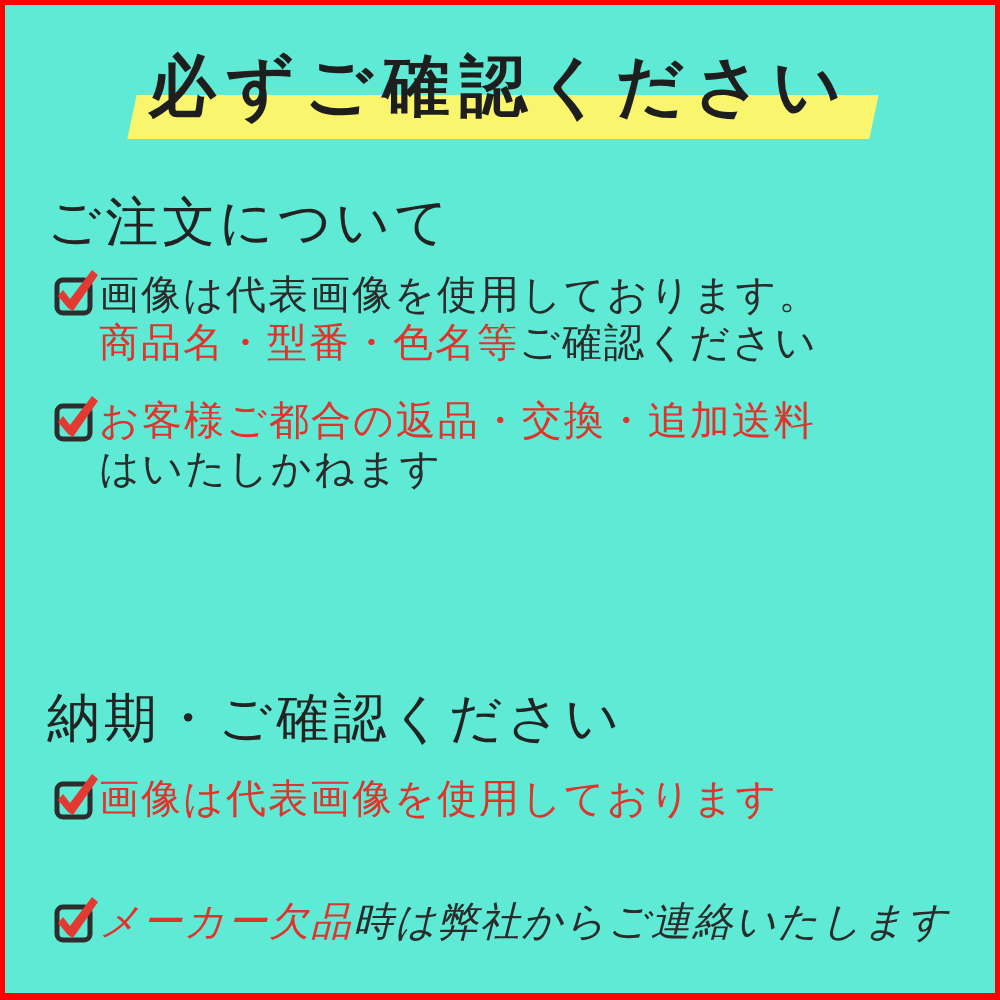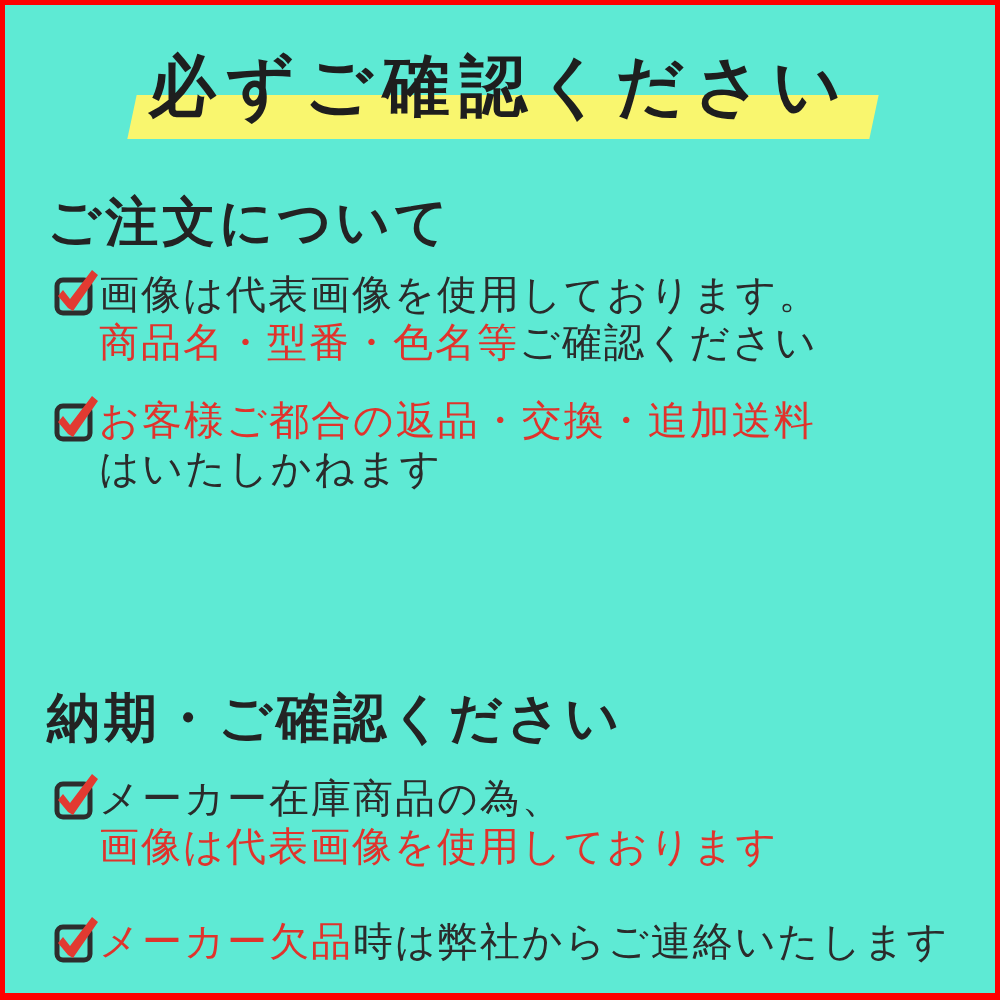--- a/index.html
+++ b/index.html
@@ -13,41 +13,41 @@
   .title-highlight {
     position:absolute; left:127px; top:90px; width:742px; height:44px;
     background:#f9f66e; transform:skewX(-12deg);
   }
   .page-title {
     position:absolute; left:0; top:36px; width:100%; text-align:center;
     font-size:67px; font-weight:bold; color:#1e1e1e; letter-spacing:10px;
     white-space:nowrap;
   }
   .section-heading {
-    position:absolute; left:42px; font-size:53px; font-weight:bold;
+    position:absolute; left:42px; font-size:53px; font-weight:normal;
     color:#232323; letter-spacing:4px; white-space:nowrap;
   }
   .heading-1 { top:182px; }
   .heading-2 { top:678px; }
   .item { position:absolute; left:48px; }
   .cb {
     position:absolute; left:0; top:-4px; width:46px; height:50px; overflow:visible;
   }
   .item-text {
     margin-left:46px; font-size:40px; color:#2b2b2b; letter-spacing:2px;
     line-height:48px; white-space:nowrap;
   }
   .item-3 .item-text { line-height:50px; }
   .red { color:#e0332c; }
   .note { font-size:29px; letter-spacing:1px; line-height:44px; padding-left:10px; }
   .item-1 { top:266px; }
   .item-2 { top:392px; }
   .item-3 { top:524px; }
   .item-4 { top:770px; }
-  .item-5 { top:913px; }
+  .item-5 { top:893px;font-style:italic; }
 </style>
 </head>
 <body>
 
 <div class="canvas">
 
   <div class="title-highlight"></div>
   <div class="page-title">必ずご確認ください</div>
 
   <div class="section-heading heading-1">ご注文について</div>
@@ -76,21 +76,20 @@
 
 
   <div class="section-heading heading-2">納期・ご確認ください</div>
 
   <div class="item item-4">
     <svg class="cb" viewBox="0 0 46 48" aria-hidden="true">
       <rect x="4" y="12" width="33" height="33" rx="6" fill="none" stroke="#2d2d2d" stroke-width="5"></rect>
       <path d="M5 28 L10 22 L17 31 L39 2 L45 7 L20 43 L15 40 Z" fill="#e23a31"></path>
     </svg>
     <div class="item-text">
-      <div><span>メーカー在庫商品の為、</span></div>
       <div><span class="red">画像は代表画像を使用しております</span></div>
     </div>
   </div>
 
   <div class="item item-5">
     <svg class="cb" viewBox="0 0 46 48" aria-hidden="true">
       <rect x="4" y="12" width="33" height="33" rx="6" fill="none" stroke="#2d2d2d" stroke-width="5"></rect>
       <path d="M5 28 L10 22 L17 31 L39 2 L45 7 L20 43 L15 40 Z" fill="#e23a31"></path>
     </svg>
     <div class="item-text">

